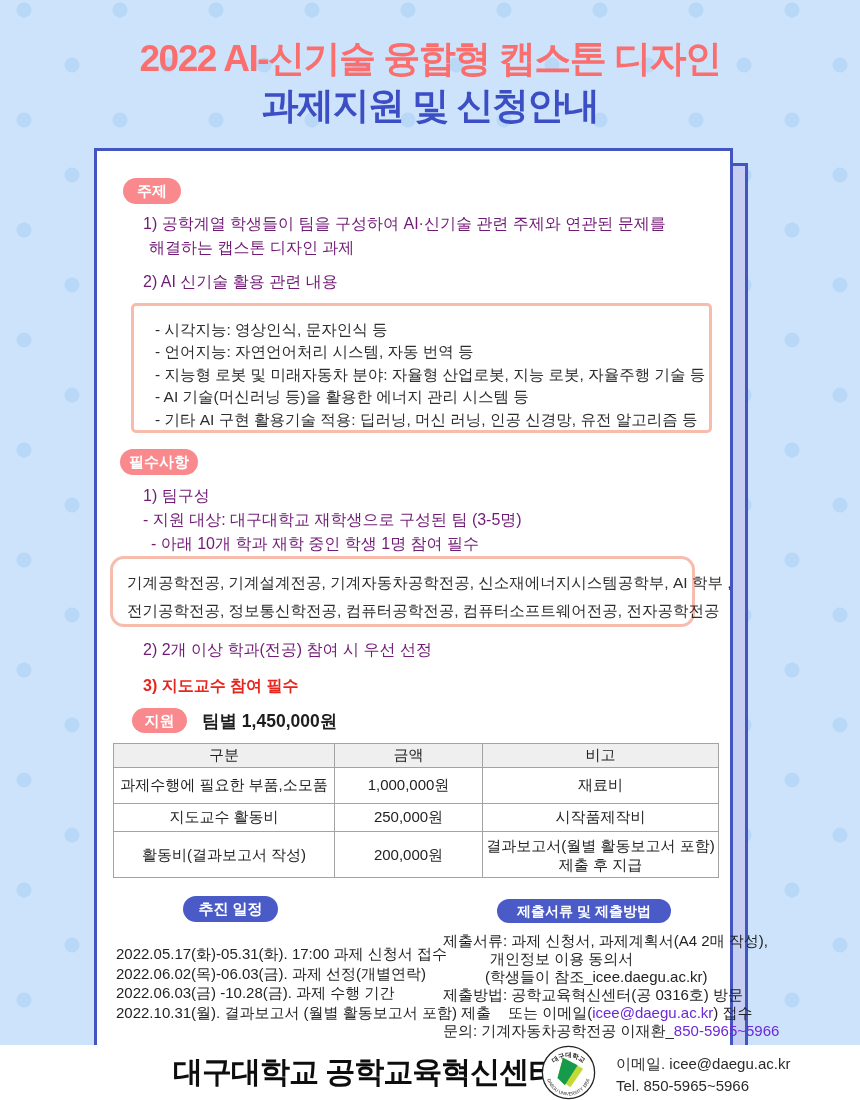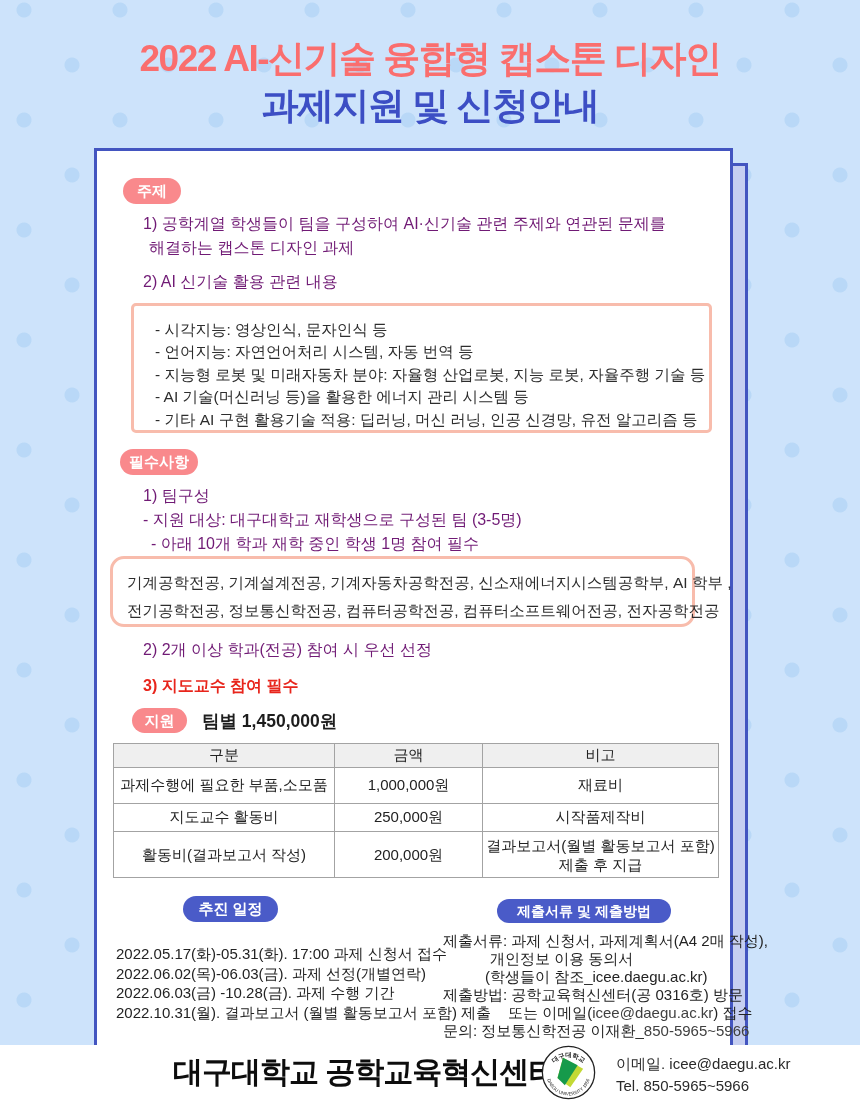--- a/index.html
+++ b/index.html
@@ -62,21 +62,21 @@
   .btn-schedule { left:86px; top:745px; width:95px; height:26px; line-height:26px; font-size:15px; }
   .btn-submit { left:400px; top:748px; width:174px; height:24px; line-height:24px; font-size:14px; }
 
   .schedule { position:absolute; left:19px; top:793px; font-size:15px; line-height:19.5px;
     color:#232323; font-weight:500; white-space:nowrap; }
   .submission { position:absolute; left:346px; top:781px; font-size:15px; line-height:18px;
     color:#232323; font-weight:500; white-space:nowrap; }
   .submission .in2 { padding-left:47px; }
   .submission .in3 { padding-left:42px; }
   .submission .in5 { padding-left:65px; }
-  .blue-link { color:#404040; text-decoration:none; cursor:pointer; }
+  .blue-link { color:#6d28d9; text-decoration:none; cursor:pointer; }
 
   .footer { position:absolute; left:0; top:1045px; width:860px; height:55px; background:#fff; }
   .org { position:absolute; left:173px; top:7px; font-size:30px; font-weight:800;
     letter-spacing:-1px; color:#0d0d0d; white-space:nowrap; }
   .logo { position:absolute; left:541px; top:0px; }
   .contact { position:absolute; left:616px; top:8px; font-size:15px; line-height:22px;
     color:#2a2a2a; font-weight:500; white-space:nowrap; }
 </style>
 </head>
 <body>
@@ -157,21 +157,21 @@
     <div>2022.10.31(월). 결과보고서 (월별 활동보고서 포함) 제출</div>
   </div>
 
   <div class="btn btn-submit">제출서류 및 제출방법</div>
   <div class="submission">
     <div>제출서류: 과제 신청서, 과제계획서(A4 2매 작성),</div>
     <div class="in2">개인정보 이용 동의서</div>
     <div class="in3">(학생들이 참조_icee.daegu.ac.kr)</div>
     <div>제출방법: 공학교육혁신센터(공 0316호) 방문</div>
     <div class="in5"><span>또는 이메일(</span><span class="blue-link">icee@daegu.ac.kr</span><span>) 접수</span></div>
-    <div><span>문의: 정보통신학전공 이재환_</span><span class="blue-link">850-5965~5966</span></div>
+    <div><span>문의: 기계자동차공학전공 이재환_</span><span class="blue-link">850-5965~5966</span></div>
   </div>
 
 </div>
 
 <div class="footer">
   <div class="org">대구대학교 공학교육혁신센터</div>
   <div class="logo">
     <svg width="55" height="55" viewBox="0 0 60 60">
       <circle cx="30" cy="30" r="28.5" fill="#ffffff" stroke="#222222" stroke-width="1.4"></circle>
       <defs>

